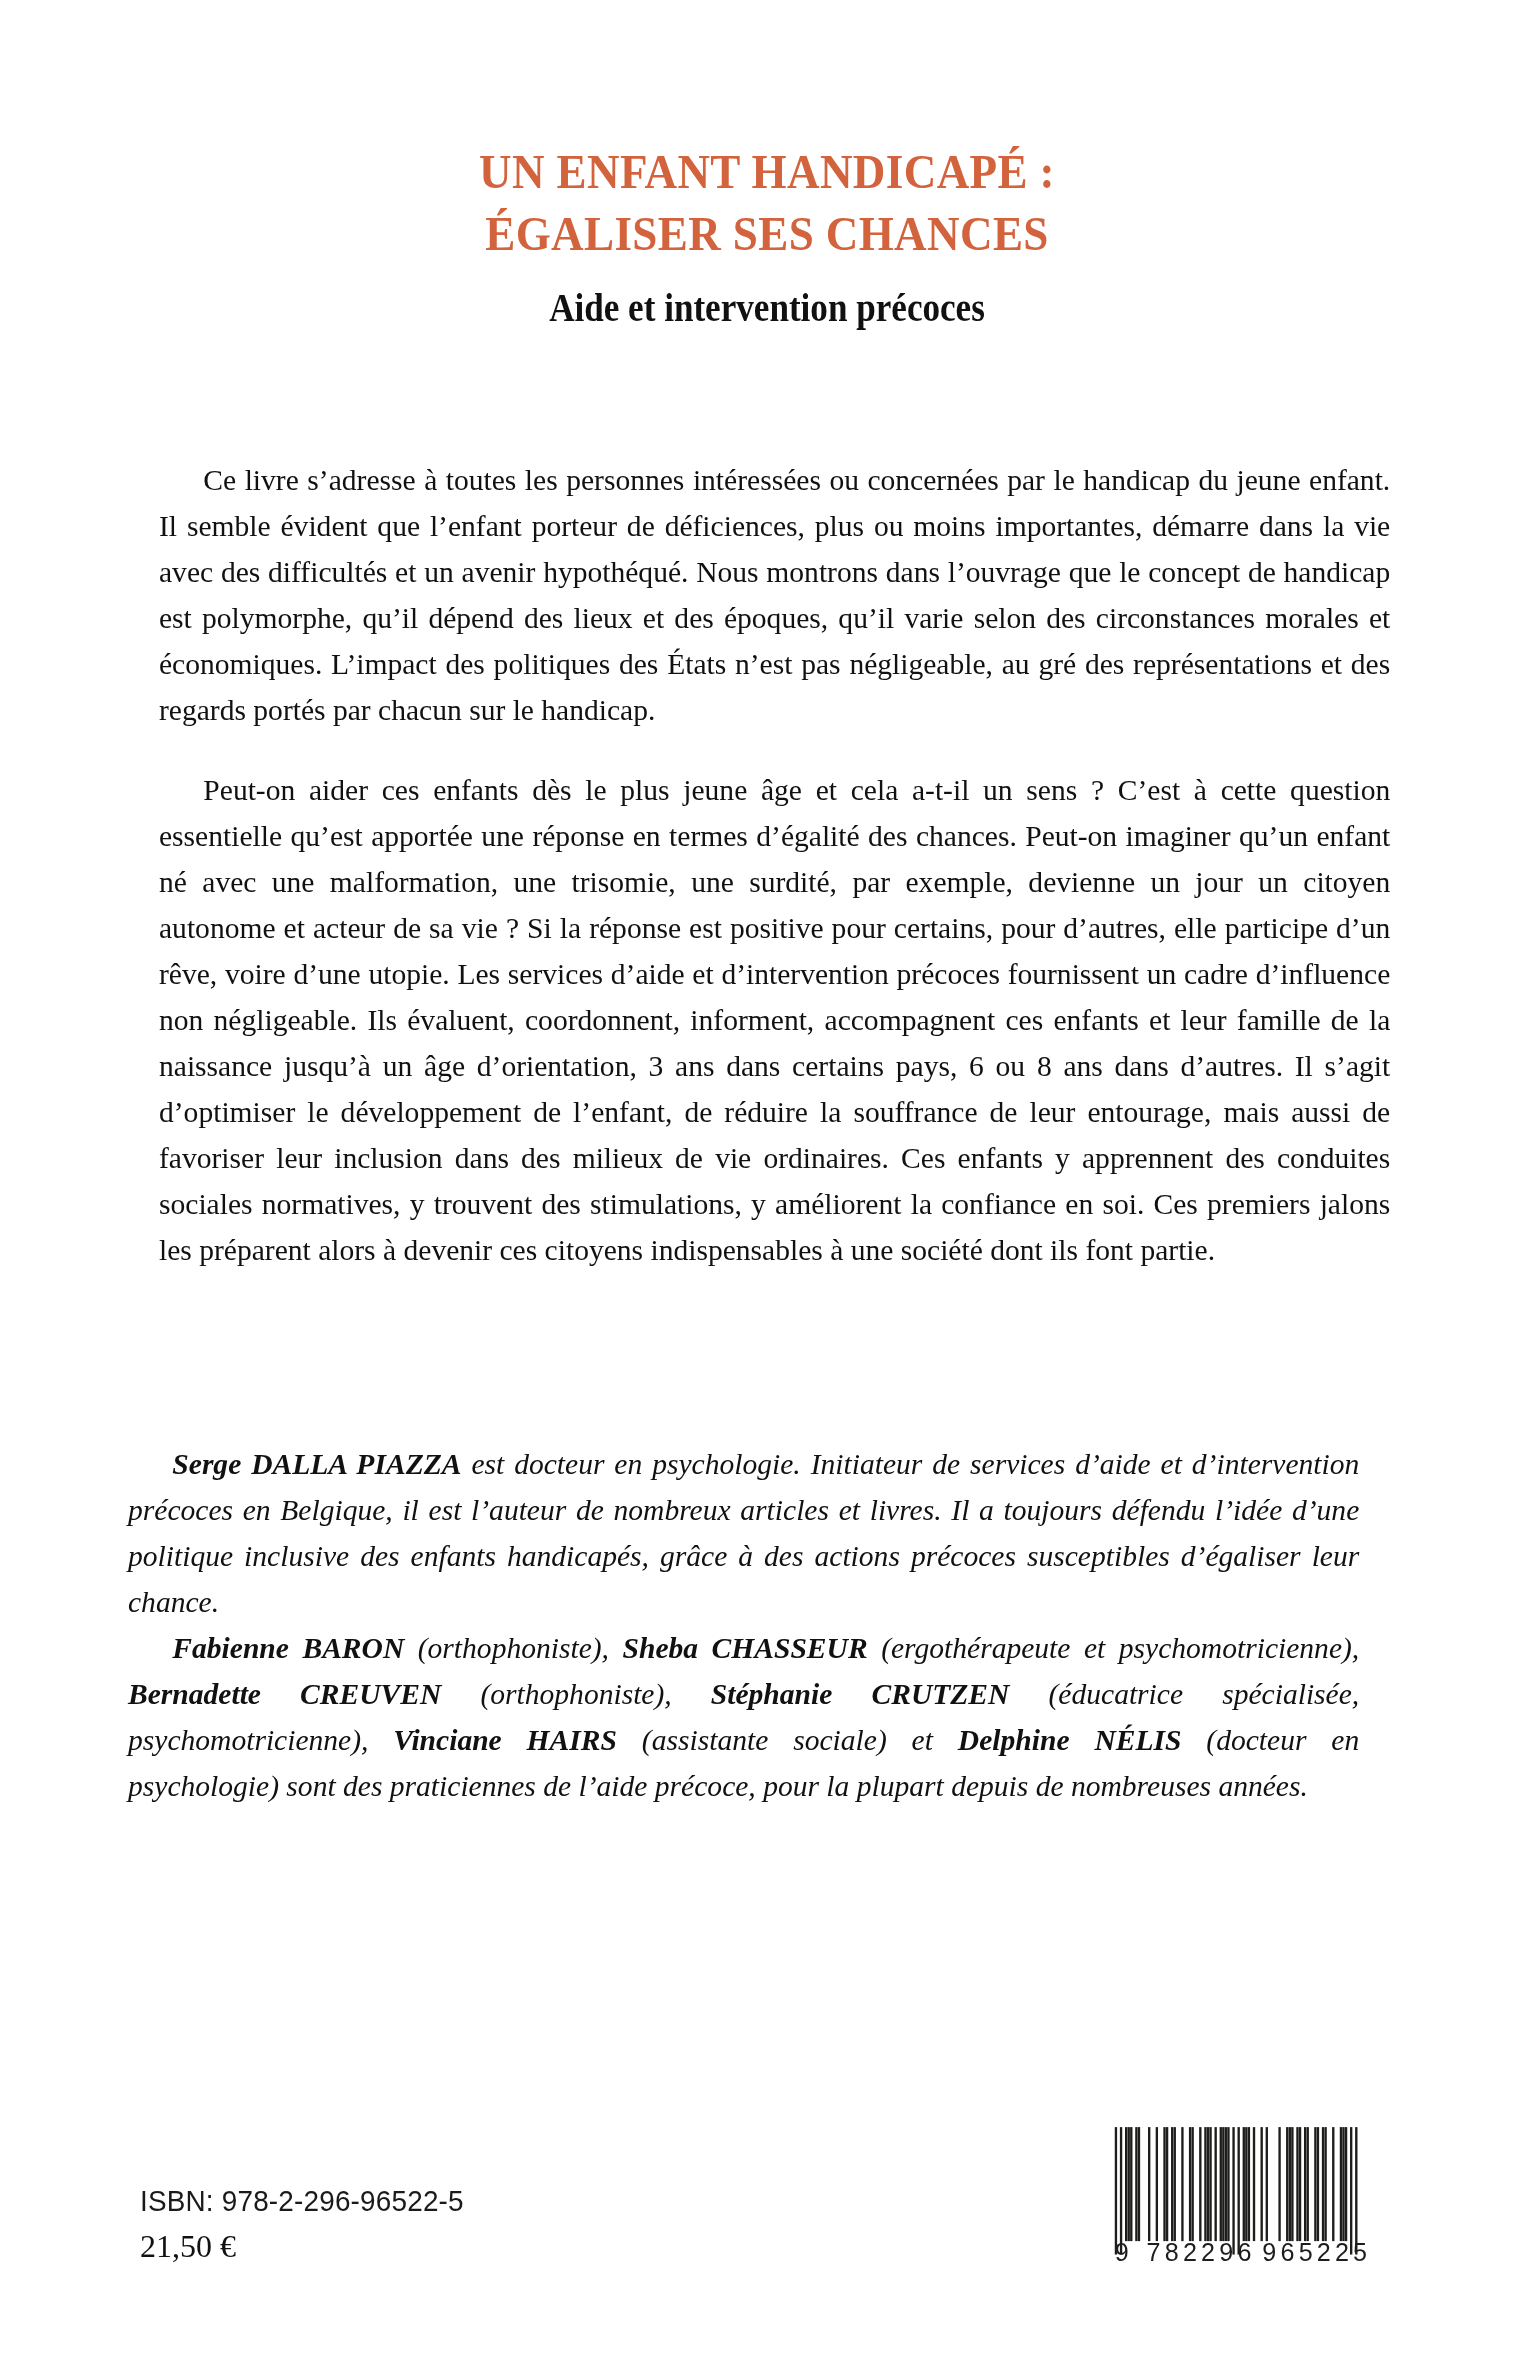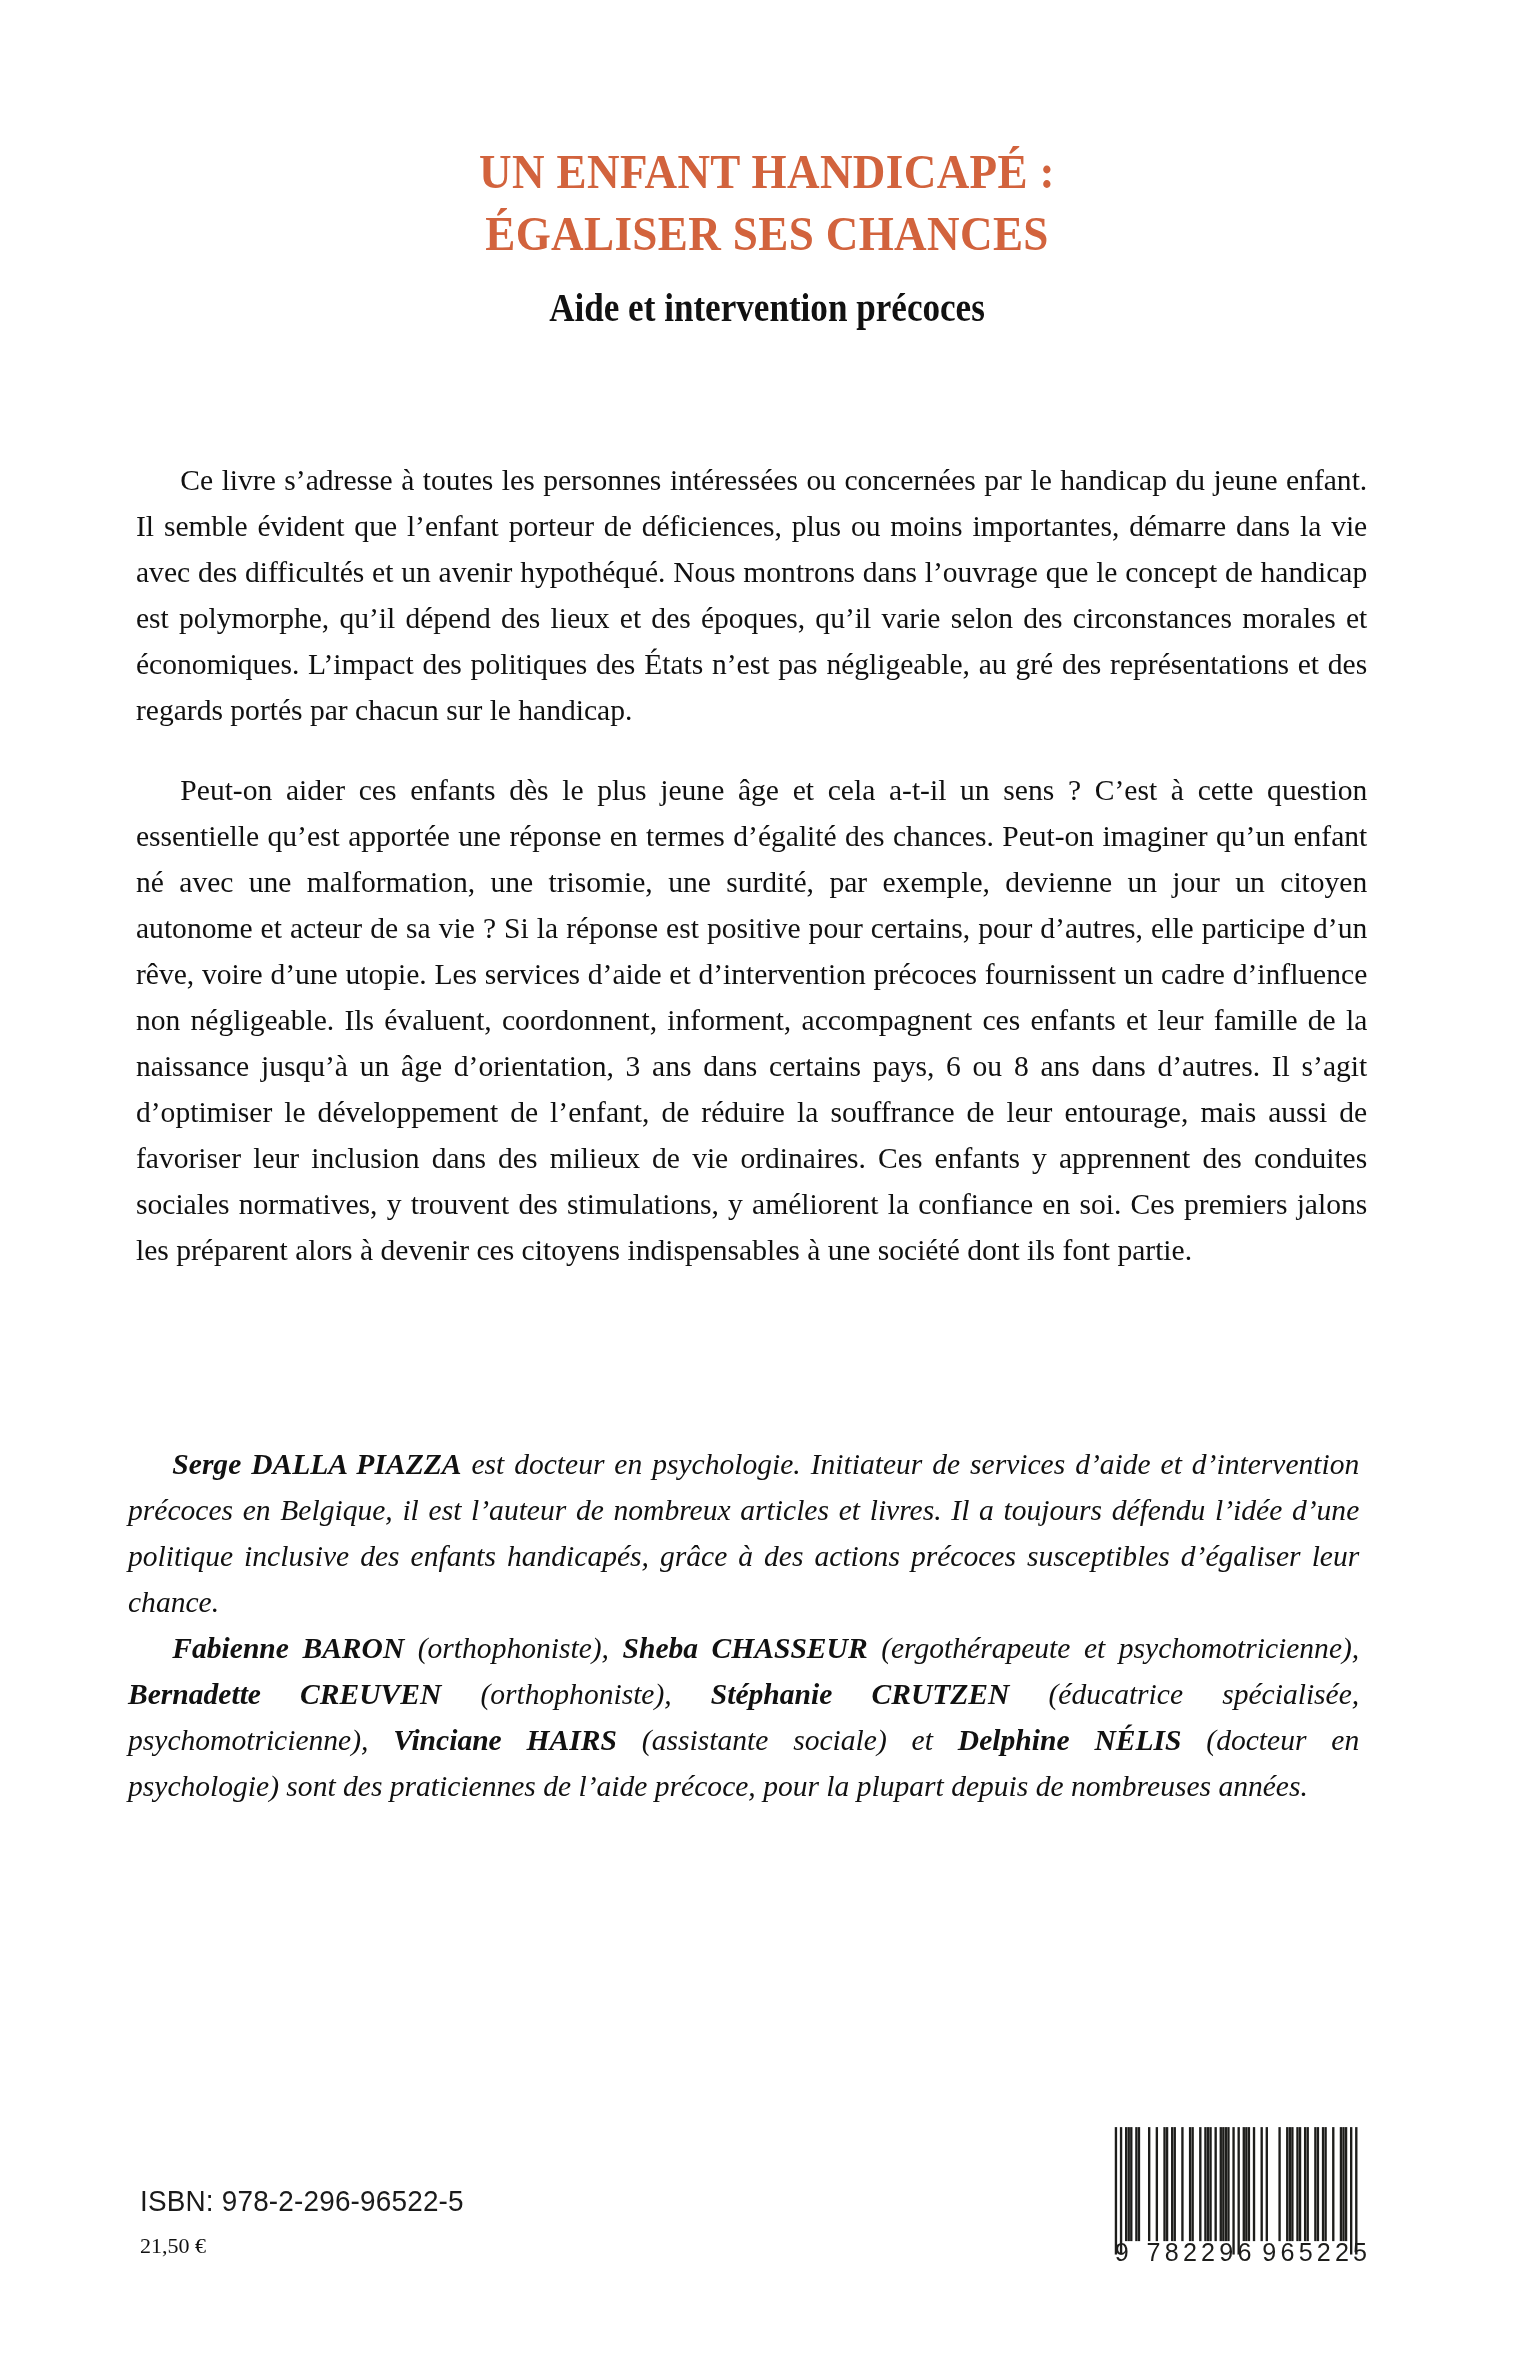--- a/index.html
+++ b/index.html
@@ -48,21 +48,21 @@
     font-size: 39px;
     line-height: 47px;
     color: #111111;
     transform: scaleX(0.9);
     white-space: nowrap;
   }
 
   
   .body-block {
     position: absolute;
-    left: 136px;
+    left: 159px;
     width: 1250px;
     top: 457px;
   }
   .para {
     text-align: justify;
     text-justify: inter-word;
     font-size: 30px;
     line-height: 46px;
     text-indent: 45px;
     margin: 0 0 34px 0;
@@ -107,21 +107,21 @@
     font-size: 30px;
     line-height: 39px;
     letter-spacing: 0.2px;
     color: #1a1a1a;
     transform: scaleX(0.93);
     transform-origin: left top;
     white-space: nowrap;
   }
   .price {
     font-family: "Liberation Serif", "DejaVu Serif", serif;
-    font-size: 22px;
+    font-size: 32px;
     line-height: 42px;
     color: #111111;
     margin-top: 5px;
     white-space: nowrap;
   }
 
   
   .barcode-wrap {
     position: absolute;
     left: 1098px;

